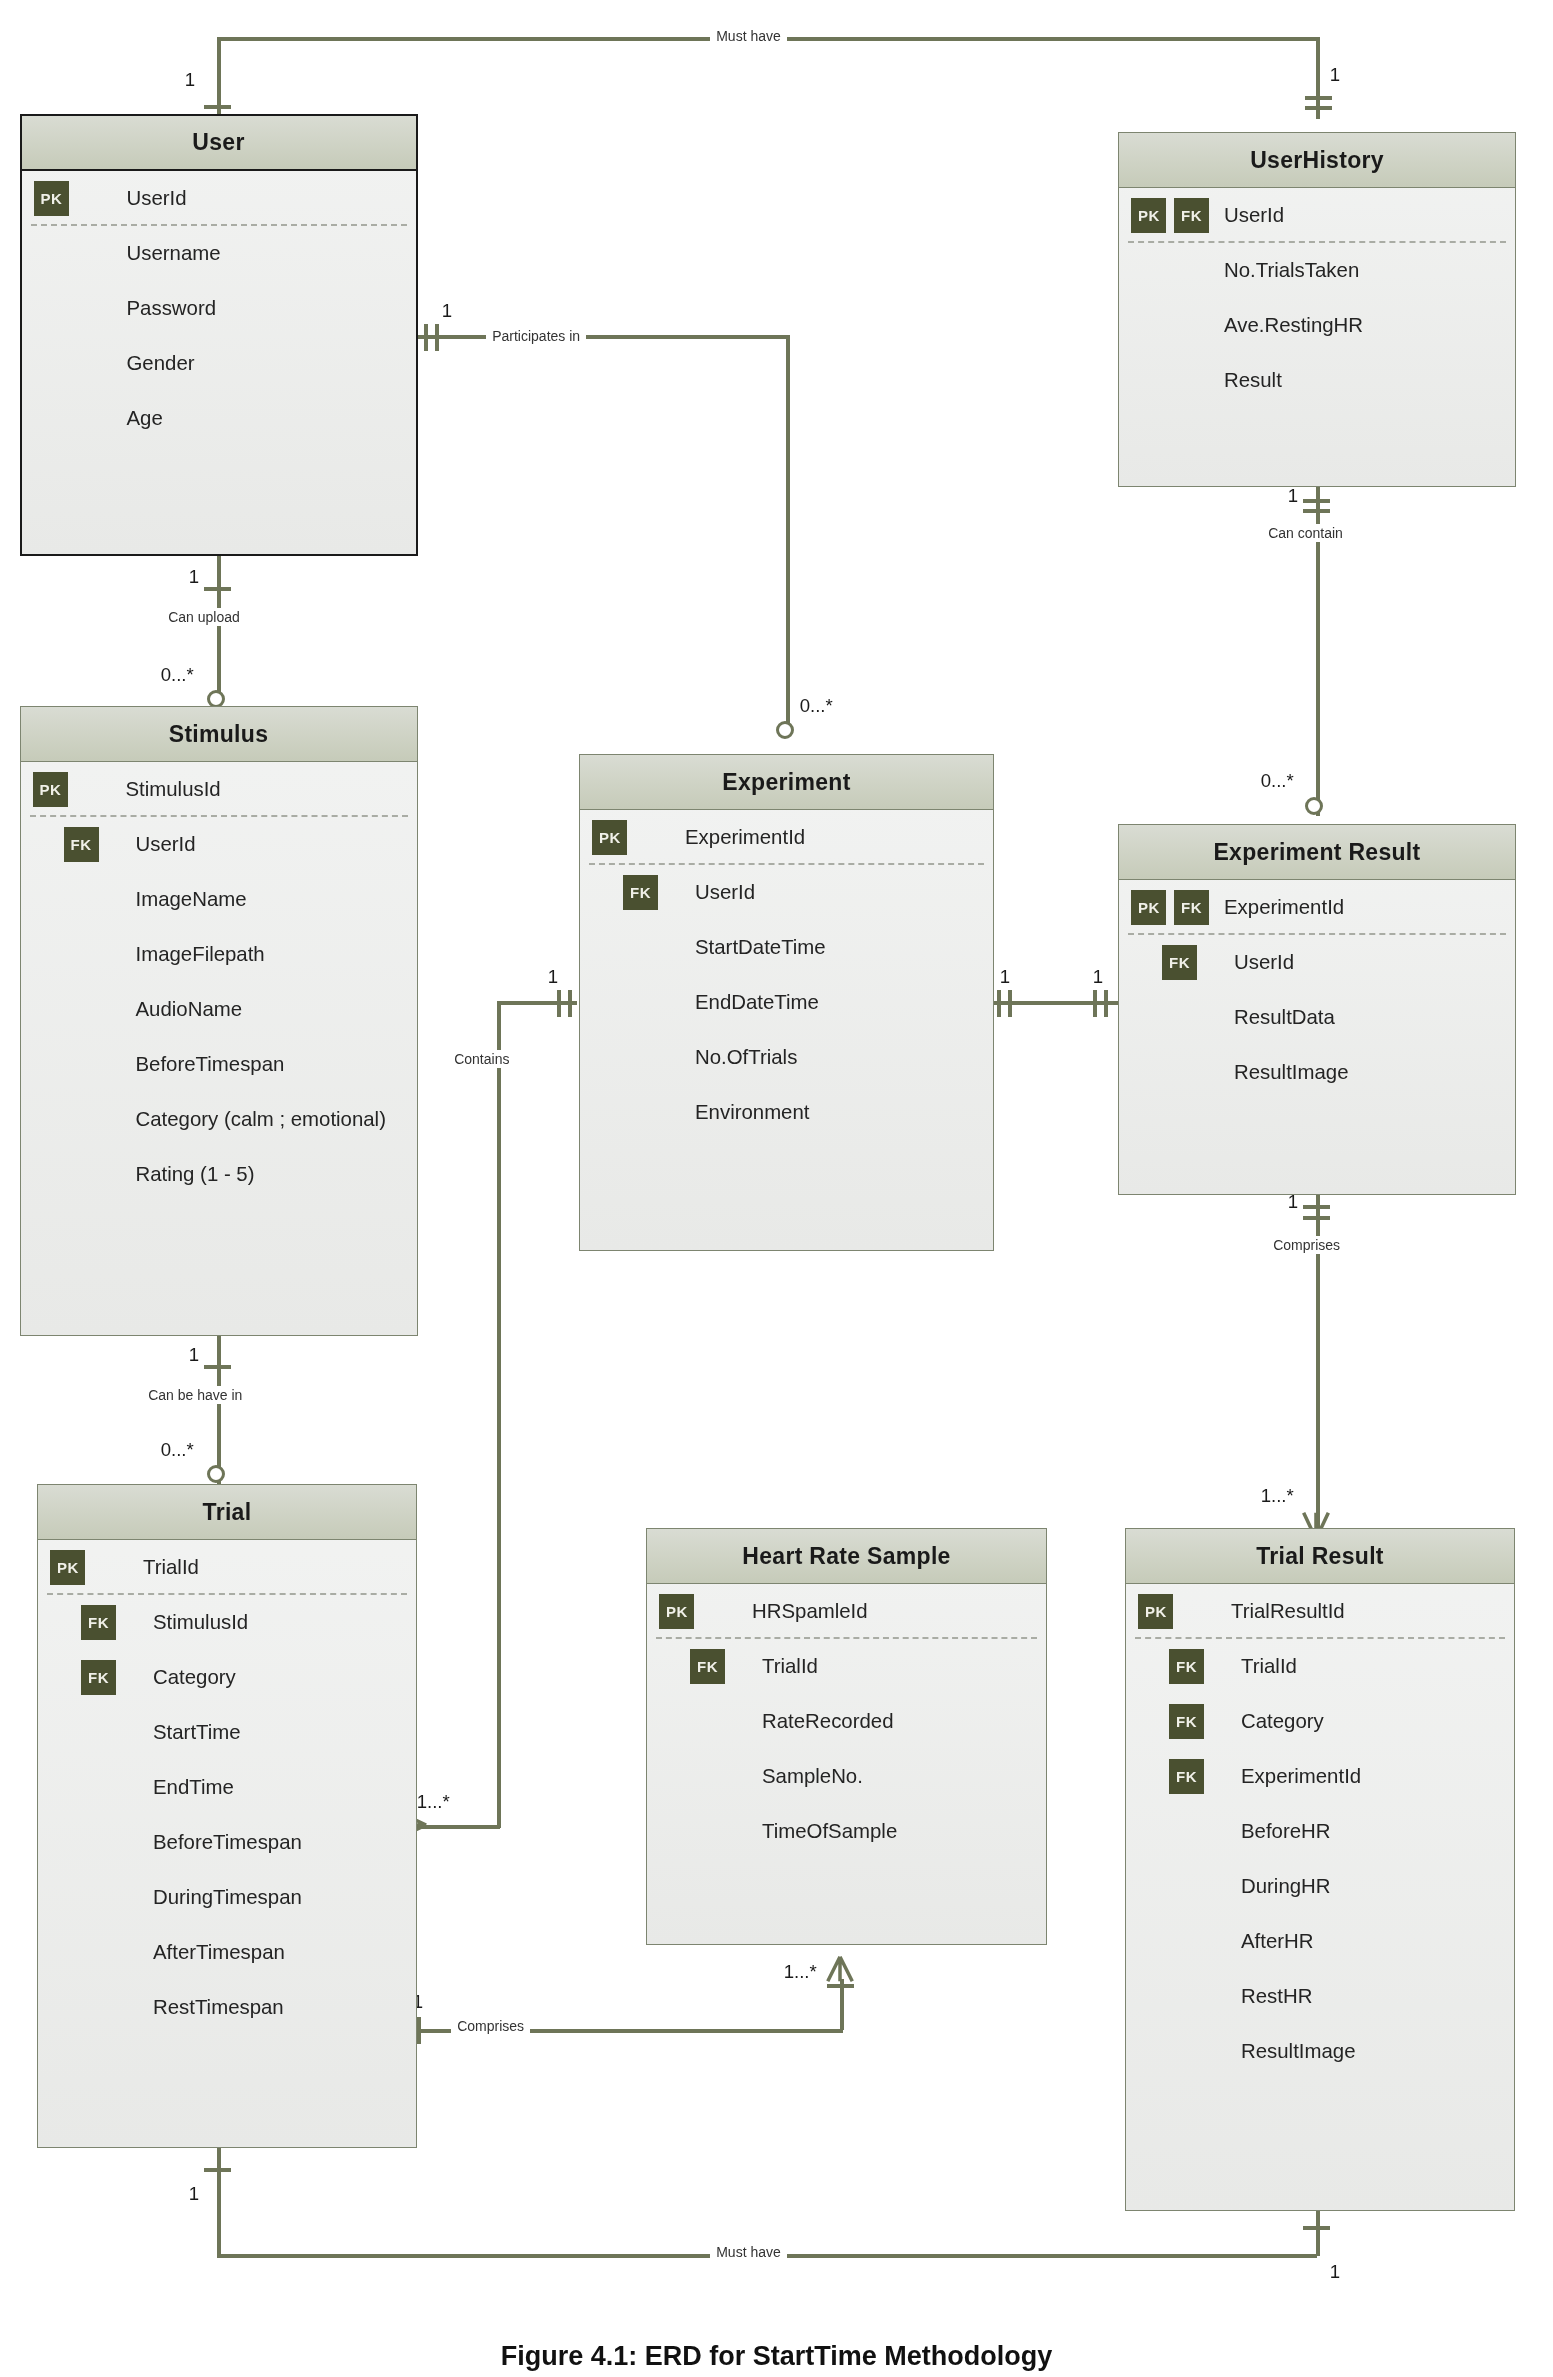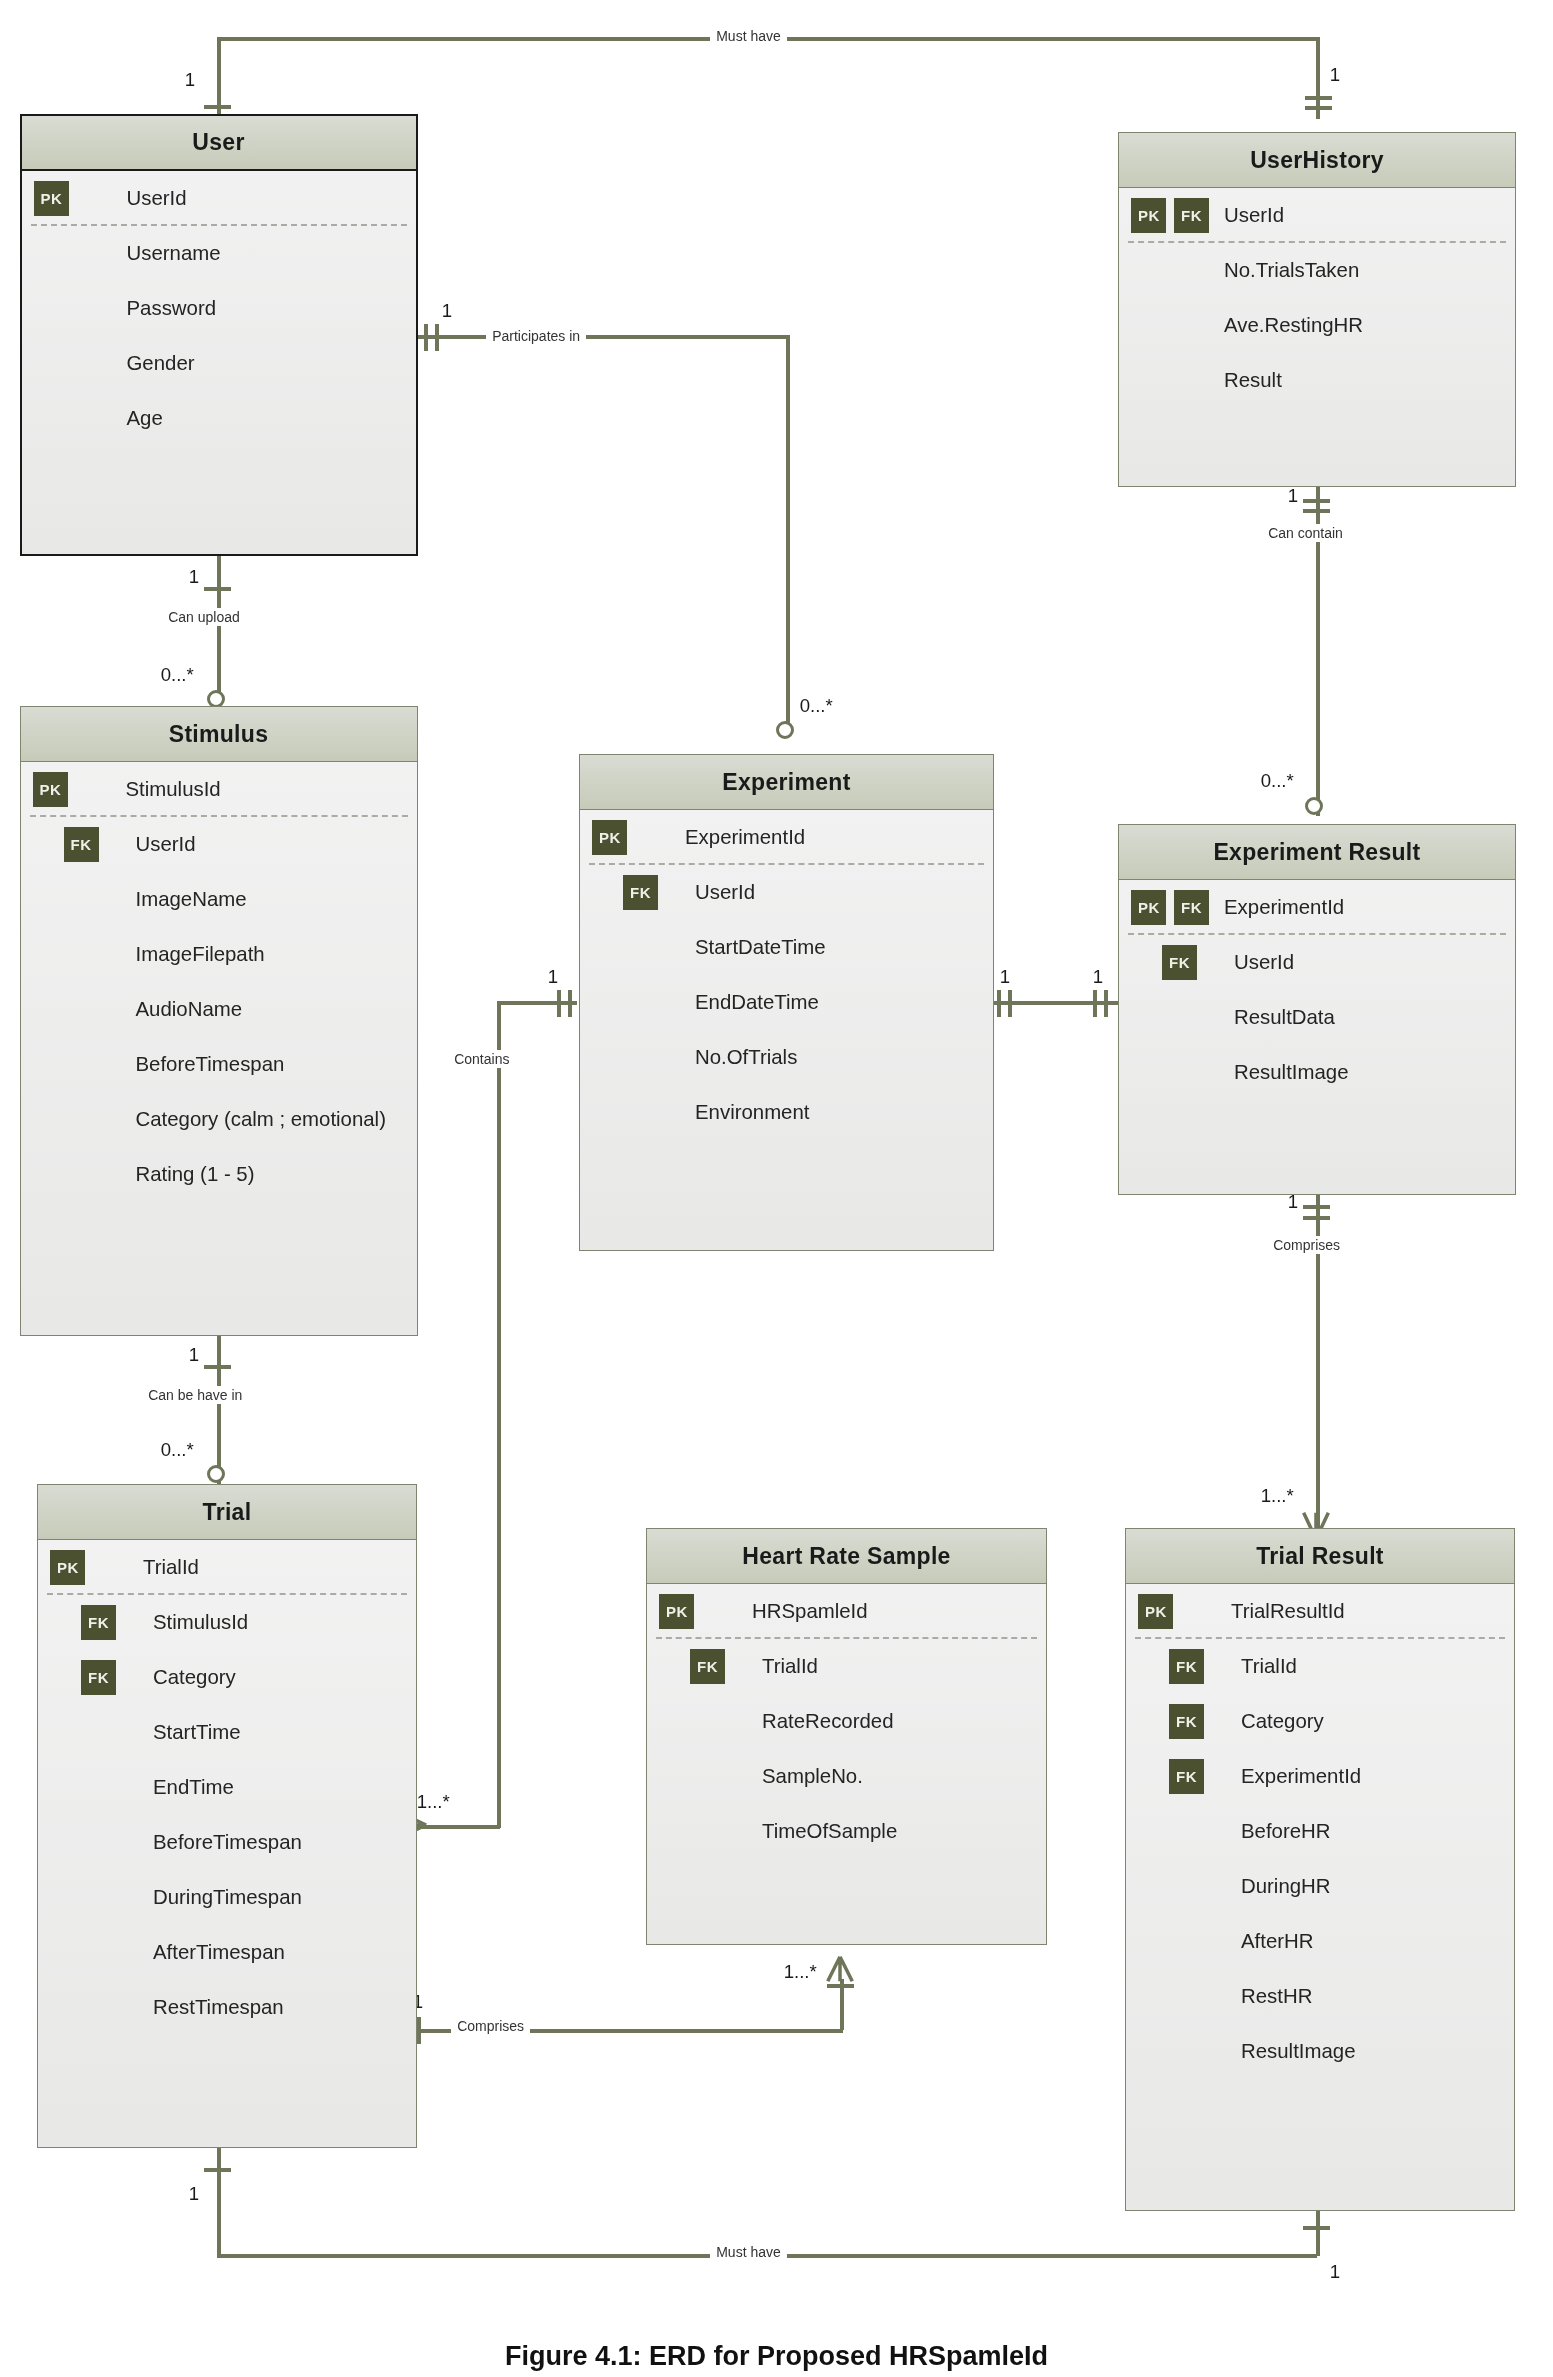--- a/index.html
+++ b/index.html
@@ -473,16 +473,16 @@
       </div>
       <div class="attr">
         <span class="attr-name indent">RestHR</span>
       </div>
       <div class="attr">
         <span class="attr-name indent">ResultImage</span>
       </div>
     </div>
   </div>
 
-  <div class="caption">Figure 4.1: ERD for Proposed HRSpamleId</div>
+  <div class="caption">Figure 4.1: ERD for StartTime Methodology</div>
 
 </div>
 
 
 </body></html>

